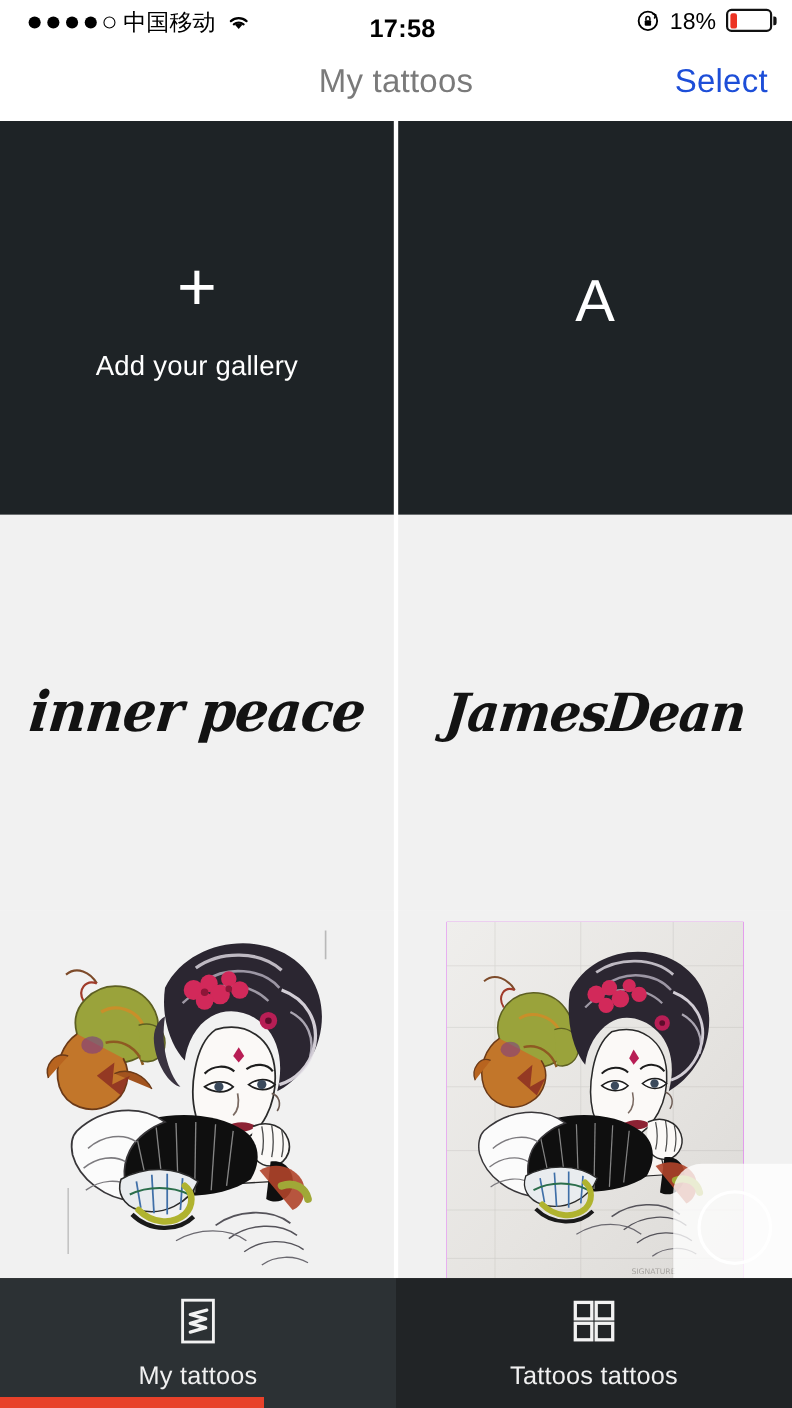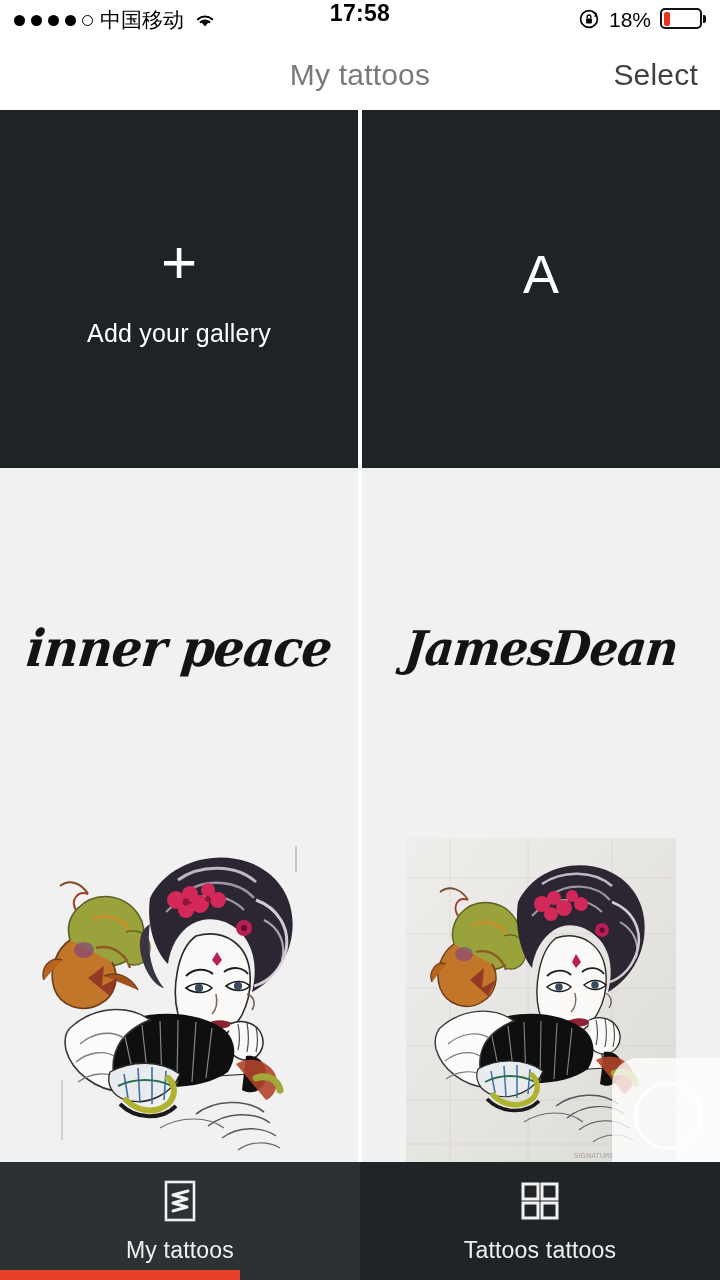--- a/index.html
+++ b/index.html
@@ -16,31 +16,32 @@
     display:flex; flex-direction:column;
   }
 
   
   .statusbar {
     height:40px; flex:0 0 40px;
     background:#ffffff;
     display:flex; align-items:center;
     padding:0 14px;
     position:relative;
+    margin-left:12px;
   }
   .sb-left { display:flex; align-items:center; gap:7px; }
   .dots { display:flex; align-items:center; gap:6px; }
   .dot { width:11px; height:11px; border-radius:50%; background:#000; }
   .dot.hollow { background:transparent; border:1.6px solid #000; }
   .carrier { font-size:21px; color:#000; letter-spacing:0px; font-family:"DejaVu Sans", sans-serif; }
   .wifi { width:24px; height:18px; position:relative; margin-left:2px; }
   .wifi svg { display:block; }
   .sb-center {
     position:absolute; left:0; right:0; top:0; bottom:0;
-    display:flex; align-items:flex-start; justify-content:center;
+    display:flex; align-items:flex-end; justify-content:center;
     pointer-events:none;
   }
   .clock { font-size:23px; font-weight:bold; color:#000; letter-spacing:0.3px; }
   .sb-right {
     margin-left:auto; display:flex; align-items:flex-start; gap:9px;
   }
   .rotlock { width:22px; height:22px; }
   .batt-pct { font-size:21px; color:#000; }
   .battery { width:46px; height:21px; position:relative; display:flex; align-items:center; }
   .batt-body {
@@ -58,21 +59,21 @@
     position:relative;
     padding:0 22px;
   }
   .header-title {
     position:absolute; left:0; right:0; text-align:center;
     font-size:30px; color:#7a7a7a; font-weight:400;
     letter-spacing:0.2px;
   }
   .header-action {
     margin-left:auto; position:relative; z-index:2;
-    font-size:30px; color:#404040; font-weight:400;
+    font-size:30px; color:#1d4ed8; font-weight:400;
     letter-spacing:0.2px;
   }
 
   
   .grid {
     flex:1 1 auto;
     display:flex; flex-direction:column;
     background:#ffffff;
     overflow:hidden;
   }

